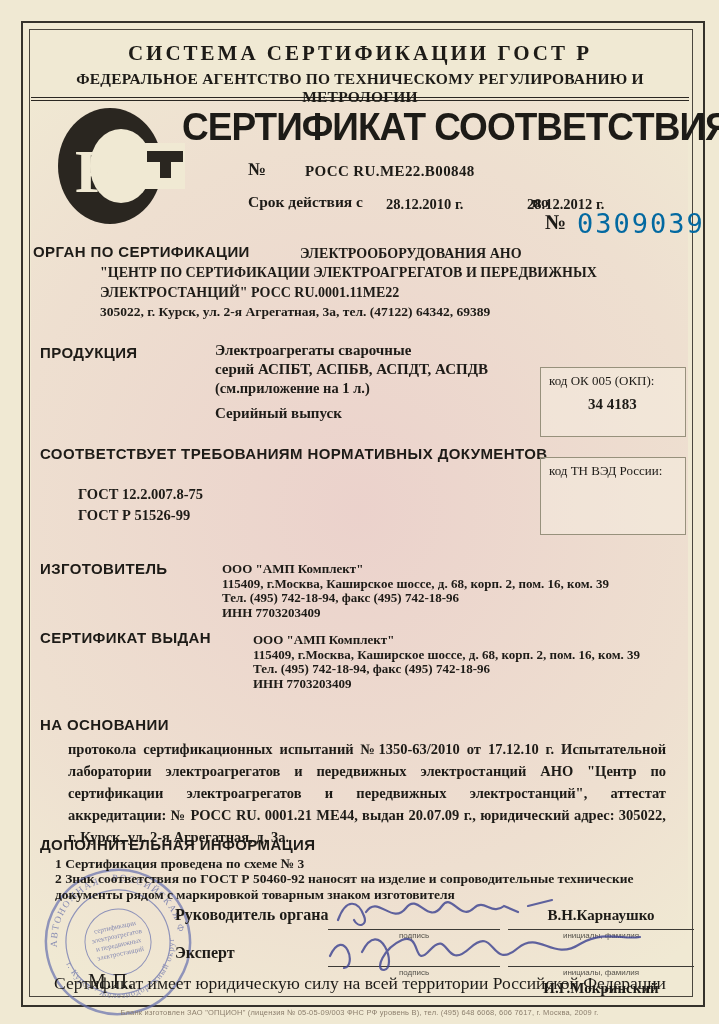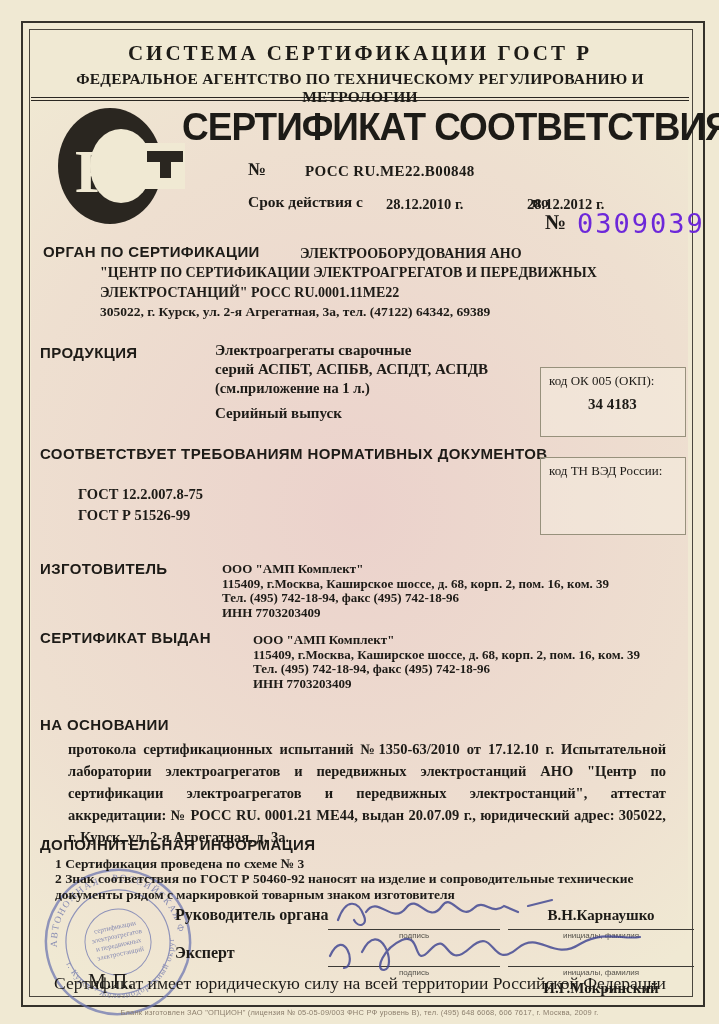--- a/index.html
+++ b/index.html
@@ -17,22 +17,22 @@
      font-size:37px;font-weight:bold;letter-spacing:-1px;white-space:nowrap;transform:scaleY(1.04);transform-origin:top left;}
   .sec-label{font-family:"Liberation Sans",sans-serif;font-weight:bold;font-size:15px;letter-spacing:0.4px;}
   .v{font-weight:bold;}
   #num-label{left:248px;top:159px;font-size:18px;font-weight:bold;}
   #num-value{left:305px;top:163px;font-size:15px;font-weight:bold;letter-spacing:0.4px;}
   #validity-label{left:248px;top:193px;font-size:15.5px;font-weight:bold;}
   #valid-from{left:386px;top:196px;font-size:14.5px;font-weight:bold;}
   #to-label{left:489px;top:193px;font-size:15.5px;font-weight:bold;margin-left:43px;}
   #valid-to{left:527px;top:196px;font-size:14.5px;font-weight:bold;}
   #blank-num-label{left:545px;top:210px;font-size:21px;font-weight:bold;}
-  #blank-num{left:577px;top:208px;font-family:"DejaVu Sans Mono",monospace;font-size:27px;color:#6d28d9;letter-spacing:2px;}
-  #cb-label{left:43px;top:243px;text-align:center;}
+  #blank-num{left:577px;top:208px;font-family:"DejaVu Sans Mono",monospace;font-size:27px;color:#0369a1;letter-spacing:2px;}
+  #cb-label{left:33px;top:243px;text-align:center;}
   #cb-line1{left:300px;top:246px;font-size:14px;}
   #cb-line2{left:100px;top:265px;font-size:14px;}
   #cb-line3{left:100px;top:285px;font-size:14px;}
   #cb-line4{left:100px;top:304px;font-size:13.5px;}
   #prod-label{left:40px;top:344px;}
   #prod-line1{left:215px;top:342px;font-size:15px;}
   #prod-line2{left:215px;top:361px;font-size:15px;}
   #prod-line3{left:215px;top:380px;font-size:14.5px;}
   #prod-line4{left:215px;top:405px;font-size:15px;}
   .code-box{width:144px;border:1px solid #97917c;background:rgba(250,246,232,0.35);}

